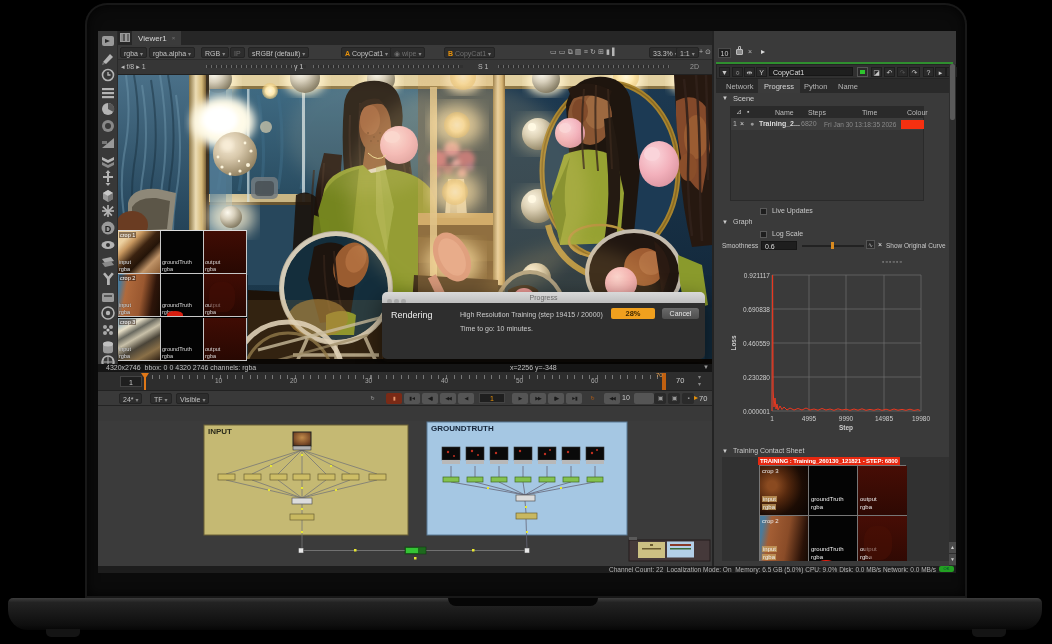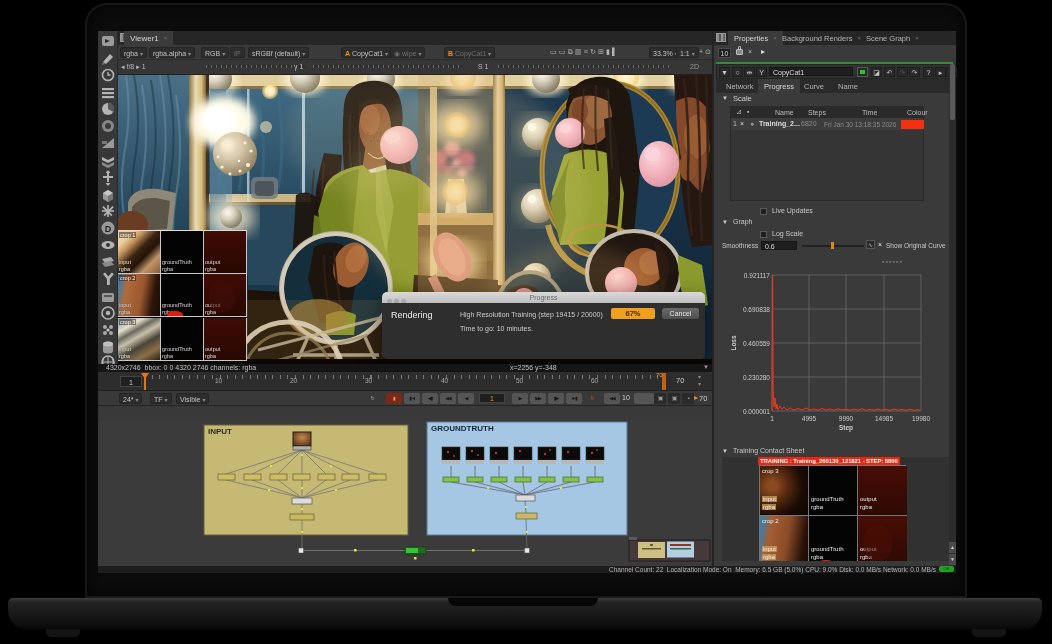--- a/index.html
+++ b/index.html
@@ -138,21 +138,21 @@
               <path d="M2,327 h12 M8,321 v12 M4,322.5 a9,9 0 0 0 0,9 M12,322.5 a9,9 0 0 1 0,9" stroke="#b4b4b4" stroke-width="1" fill="none"></path>
 </g>
 </svg>
 </div>
     </div>
 
     <div class="abs" style="left:20px;top:0;width:594px;height:333px;background:#333;">
 
       <div class="abs tabbar" style="left:0;top:0;width:594px;height:14px;">
         <div class="paneicon" style="left:2px;"></div>
-        <div class="tab sel" style="left:6px;font-size:8px;justify-content:center;">Viewer1<span class="x">×</span></div>
+        <div class="tab sel" style="left:14px;font-size:8px;justify-content:center;">Viewer1<span class="x">×</span></div>
       </div>
 
       <div class="abs" style="left:0;top:14px;width:594px;height:15px;background:#3a3a3a;border-bottom:1px solid #2c2c2c;">
         <span class="vbtn" style="left:2px;">rgba <i>▾</i></span>
         <span class="vbtn" style="left:31px;">rgba.alpha <i>▾</i></span>
         <span class="vbtn" style="left:83px;">RGB <i>▾</i></span>
         <span class="vbtn dim" style="left:112px;">IP</span>
         <span class="vbtn" style="left:130px;">sRGBf (default) <i>▾</i></span>
         <span class="vbtn" style="left:223px;"><b class="oi">A</b> CopyCat1 <i>▾</i></span>
         <span class="vbtn dim" style="left:272px;">◉ wipe <i>▾</i></span>
@@ -536,21 +536,21 @@
             <i style="top:35px;">rgba</i>
           </div>
       </div>
 
       <div class="abs" id="pdialog">
         <div id="pdtitle"><span class="dots"><i></i><i></i><i></i></span>Progress</div>
         <div id="pdbody">
           <span style="position:absolute;left:9px;top:7px;font-size:9px;color:#eee;">Rendering</span>
           <span style="position:absolute;left:78px;top:8px;font-size:7px;color:#ccc;">High Resolution Training (step 19415 / 20000)</span>
           <span style="position:absolute;left:78px;top:22px;font-size:7px;color:#ccc;">Time to go: 10 minutes.</span>
-          <span id="pbar">67%</span>
+          <span id="pbar">28%</span>
           <span id="pcancel">Cancel</span>
         </div>
       </div>
     </div>
 
     <div class="abs" style="left:0;top:333px;width:614px;height:8px;background:#151515;color:#c0c0c0;">
       <span style="position:absolute;left:8px;top:0px;font-size:7px;">4320x2746&nbsp;&nbsp;bbox: 0 0 4320 2746 channels: rgba</span>
       <span style="position:absolute;left:412px;top:0px;font-size:7px;">x=2256 y=-348</span>
       <span style="position:absolute;right:3px;top:0;font-size:6px;color:#999;">▼</span>
     </div>
@@ -748,26 +748,20 @@
 <g fill="#3a6a3a">
             <rect x="572" y="127" width="21" height="1.5"></rect>
           </g>
 <rect x="531" y="116" width="8" height="3" fill="#5a5a5a"></rect>
 </svg>
     </div>
 
     <div class="abs" style="left:614px;top:0;width:2px;height:535px;background:#232323;"></div>
 
     <div class="abs" id="rpanel" style="left:616px;top:0;width:242px;height:535px;background:#3a3a3a;">
-      <div class="abs tabbar" style="left:0;top:0;width:242px;height:14px;">
-        <div class="paneicon" style="left:2px;"></div>
-        <div class="tab sel" style="left:14px;font-size:7.5px;">Properties<span class="x">×</span></div>
-        <div class="tab" style="left:62px;font-size:7.5px;">Background Renders<span class="x">×</span></div>
-        <div class="tab" style="left:146px;font-size:7.5px;">Scene Graph<span class="x">×</span></div>
-      </div>
       <div class="abs" style="left:0;top:14px;width:242px;height:17px;background:#3a3a3a;">
         <span style="position:absolute;left:4px;top:3px;width:13px;height:10px;background:#1f1f1f;border:1px solid #4a4a4a;color:#ccc;font-size:7px;text-align:center;line-height:10px;">10</span>
         <span style="position:absolute;left:22px;top:4px;width:7px;height:6px;border:1px solid #bbb;border-radius:1px;background:#8a8a8a;"></span>
           <span style="position:absolute;left:24px;top:1px;width:3px;height:4px;border:1px solid #bbb;border-bottom:none;border-radius:2px 2px 0 0;"></span>
         <span style="position:absolute;left:34px;top:3px;font-size:7px;color:#bbb;">×</span>
         <span style="position:absolute;left:47px;top:2px;font-size:8px;color:#ddd;">▸</span>
       </div>
       <div class="abs" style="left:2px;top:31px;width:237px;height:2px;background:#2f8f2f;"></div>
 
       <div class="abs" style="left:2px;top:33px;width:237px;height:15px;background:#303030;border:1px solid #242424;">
@@ -783,25 +777,25 @@
         <span class="hic" style="left:167px;">↶</span>
         <span class="hic" style="left:180px;color:#555;">↷</span>
         <span class="hic" style="left:192px;">↷</span>
         <span class="hic" style="left:206px;">?</span>
         <span class="hic" style="left:218px;">▸</span>
         <span class="hic" style="left:229px;">×</span>
       </div>
       <div class="abs tabbar" style="left:2px;top:48px;width:237px;height:14px;background:#2a2a2a;">
         <div class="tab" style="left:4px;font-size:7.5px;">Network</div>
         <div class="tab sel" style="left:42px;font-size:7.5px;">Progress</div>
-        <div class="tab" style="left:82px;font-size:7.5px;">Curve</div>
+        <div class="tab" style="left:82px;font-size:7.5px;">Python</div>
         <div class="tab" style="left:116px;font-size:7.5px;">Name</div>
       </div>
       <span style="position:absolute;left:8px;top:64px;font-size:6px;color:#ccc;">▼</span>
-      <span style="position:absolute;left:19px;top:63px;font-size:7.5px;color:#ccc;">Scale</span>
+      <span style="position:absolute;left:19px;top:63px;font-size:7.5px;color:#ccc;">Scene</span>
 
       <div class="abs" style="left:16px;top:75px;width:194px;height:95px;background:#353535;border:1px solid #2a2a2a;">
         <div style="position:absolute;left:0;top:0;width:100%;height:11px;background:#2a2a2a;color:#bbb;font-size:7px;">
           <span style="position:absolute;left:5px;top:1px;">⊿</span>
           <span style="position:absolute;left:16px;top:1px;">▪</span>
           <span style="position:absolute;left:44px;top:2px;">Name</span>
           <span style="position:absolute;left:77px;top:2px;">Steps</span>
           <span style="position:absolute;left:131px;top:2px;">Time</span>
           <span style="position:absolute;left:176px;top:2px;">Colour</span>
         </div>

